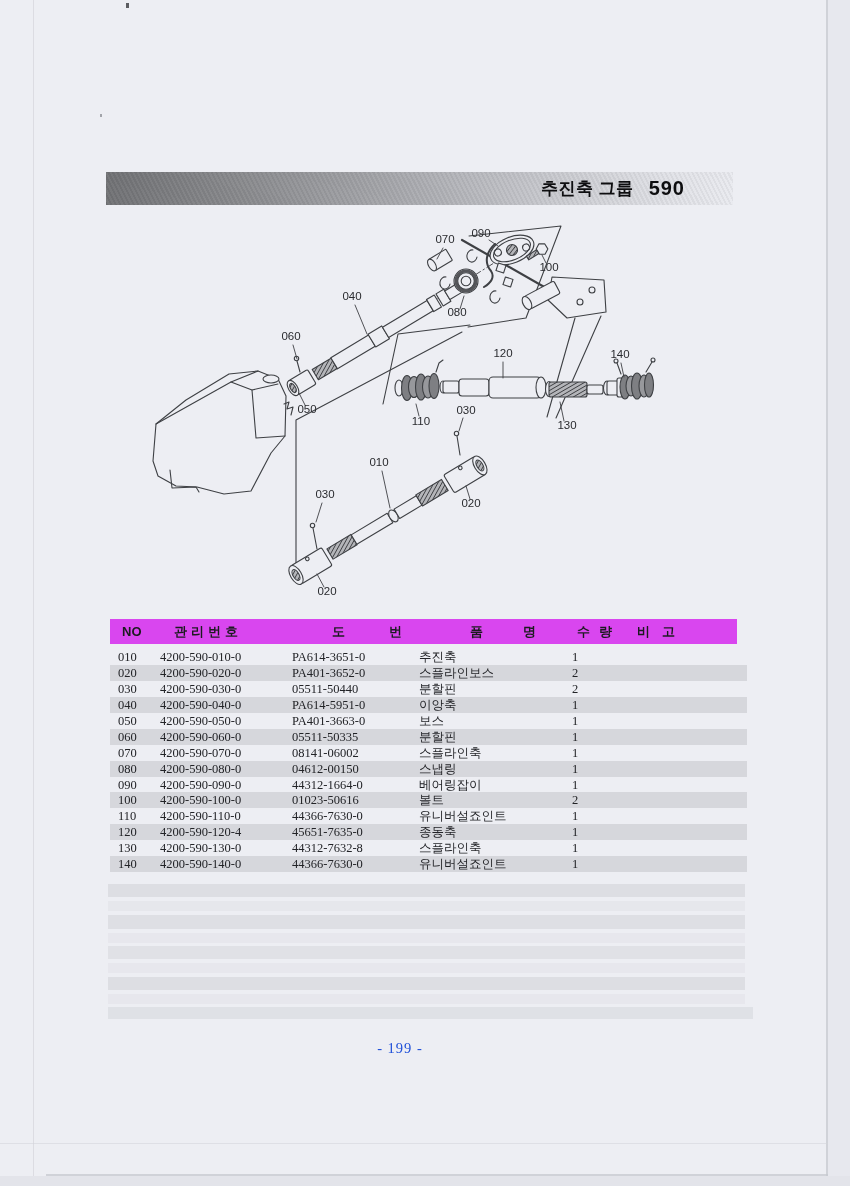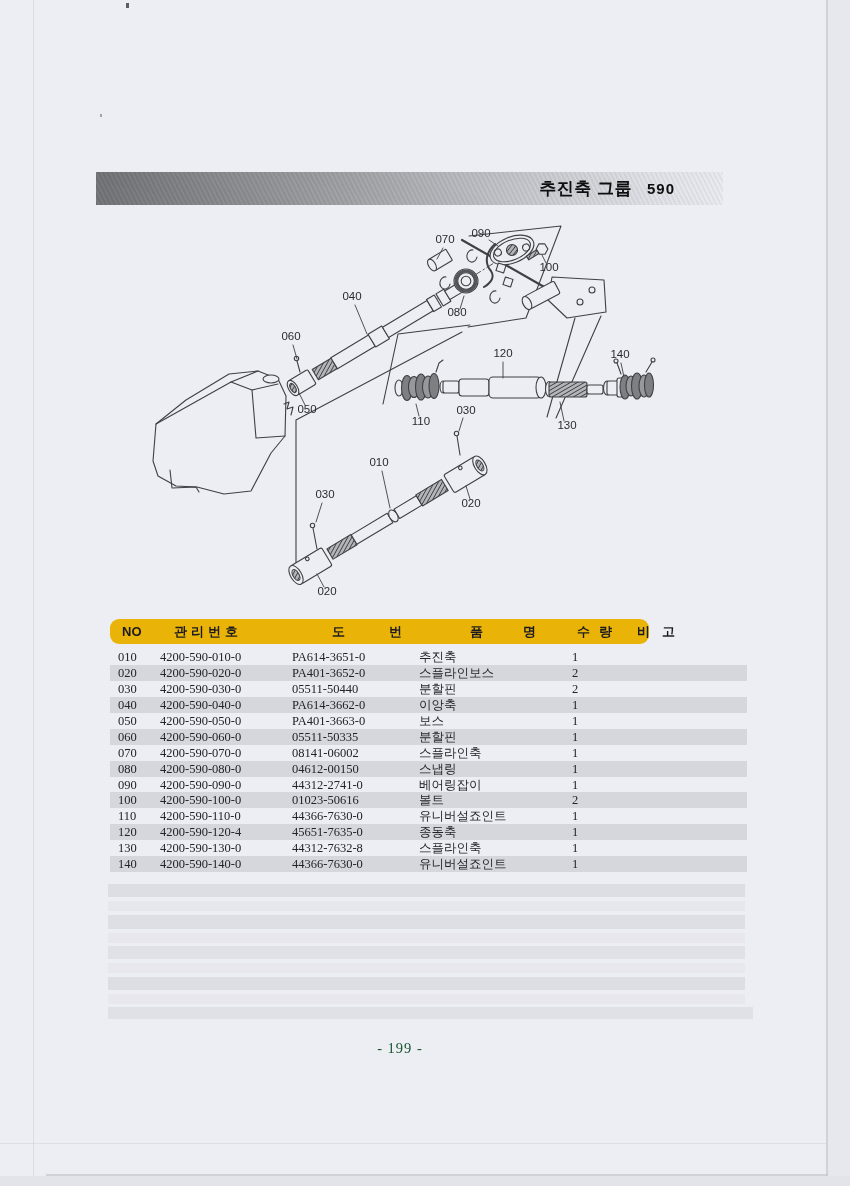--- a/index.html
+++ b/index.html
@@ -13,38 +13,37 @@
   .edge-right{position:absolute;left:826px;top:0;width:2px;height:1176px;background:#c6c8cf;opacity:.75;}
   .edge-bottom{position:absolute;left:46px;top:1174px;width:782px;height:2px;background:#c6c8cf;opacity:.75;}
   .edge-faint-h{position:absolute;left:0;top:1143px;width:828px;height:1px;background:#d2d3d9;opacity:.55;}
   .outside-right{position:absolute;left:828px;top:0;width:22px;height:1186px;background:#e7e8ee;}
   .outside-bottom{position:absolute;left:0;top:1176px;width:850px;height:10px;background:#e3e4ea;}
   .speck-top{position:absolute;left:126px;top:3px;width:3px;height:5px;background:#5c5d61;}
   .speck-small{position:absolute;left:100px;top:114px;width:2px;height:3px;background:#a2a4aa;}
 
   
   .band{
-    position:absolute;left:96px;top:172px;width:627px;height:33px;
+    position:absolute;left:106px;top:172px;width:627px;height:33px;
     background:
       repeating-linear-gradient(63deg, rgba(40,40,45,.05) 0 2px, rgba(255,255,255,.04) 2px 4px),
       linear-gradient(90deg,#707174 0%,#87888b 20%,#9fa0a4 40%,#b9babf 60%,#cfd0d5 76%,#e0e1e6 89%,#e9eaef 100%);
     display:flex;align-items:center;justify-content:flex-end;
   }
   .band-title{display:flex;align-items:center;gap:15px;padding-right:48px;color:#0e0e10;}
   .band-title .t-kr{font-size:17px;font-weight:bold;letter-spacing:0.5px;}
-  .band-title .t-num{font-size:15px;font-weight:bold;letter-spacing:1px;}
+  .band-title .t-num{font-size:20px;font-weight:bold;letter-spacing:1px;}
 
   
   svg.diagram{position:absolute;left:0;top:0;width:850px;height:1186px;}
 
   
   .thead{
-    position:absolute;left:110px;top:619px;width:539px;height:25px;
-    background:#eab308;
-    border-radius:9px;
+    position:absolute;left:110px;top:619px;width:627px;height:25px;
+    background:#d946ef;
   }
   .th{position:absolute;top:0;height:25px;line-height:25px;font-size:13px;font-weight:bold;color:#1b1b1f;white-space:nowrap;}
   .th0{left:12px;}
   .th1{left:64px;letter-spacing:4px;}
   .th2{left:222px;letter-spacing:44px;}
   .th3{left:360px;letter-spacing:40px;}
   .th4{left:467px;letter-spacing:9px;}
   .th5{left:527px;letter-spacing:12px;text-align:center;}
 
   .tbody{position:absolute;left:110px;top:649px;width:637px;}
@@ -66,21 +65,21 @@
   .s4{top:933px;height:10px;opacity:.28;}
   .s5{top:946px;height:13px;opacity:.60;}
   .s6{top:963px;height:10px;opacity:.28;}
   .s7{top:977px;height:13px;opacity:.72;}
   .s8{top:994px;height:10px;opacity:.28;}
   .s9{top:1007px;height:12px;opacity:.62;width:645px;}
 
   
   .pageno{
     position:absolute;left:350px;top:1040px;width:100px;text-align:center;
-    font-family:"Liberation Serif",serif;font-size:14.5px;color:#14532d;letter-spacing:1px;
+    font-family:"Liberation Serif",serif;font-size:14.5px;color:#1d4ed8;letter-spacing:1px;
   }
 </style>
 </head>
 <body>
 
 <div class="edge-left"></div>
 <div class="outside-right"></div>
 <div class="outside-bottom"></div>
 <div class="edge-right"></div>
 <div class="edge-bottom"></div>
@@ -321,21 +320,21 @@
       <div class="tc tc-no">030</div>
       <div class="tc tc-mgmt">4200-590-030-0</div>
       <div class="tc tc-dwg">05511-50440</div>
       <div class="tc tc-name">분할핀</div>
       <div class="tc tc-qty">2</div>
       <div class="tc tc-note"></div>
     </div>
     <div class="trow shaded">
       <div class="tc tc-no">040</div>
       <div class="tc tc-mgmt">4200-590-040-0</div>
-      <div class="tc tc-dwg">PA614-3662-0</div>
+      <div class="tc tc-dwg">PA614-5951-0</div>
       <div class="tc tc-name">이앙축</div>
       <div class="tc tc-qty">1</div>
       <div class="tc tc-note"></div>
     </div>
     <div class="trow">
       <div class="tc tc-no">050</div>
       <div class="tc tc-mgmt">4200-590-050-0</div>
       <div class="tc tc-dwg">PA401-3663-0</div>
       <div class="tc tc-name">보스</div>
       <div class="tc tc-qty">1</div>
@@ -361,21 +360,21 @@
       <div class="tc tc-no">080</div>
       <div class="tc tc-mgmt">4200-590-080-0</div>
       <div class="tc tc-dwg">04612-00150</div>
       <div class="tc tc-name">스냅링</div>
       <div class="tc tc-qty">1</div>
       <div class="tc tc-note"></div>
     </div>
     <div class="trow">
       <div class="tc tc-no">090</div>
       <div class="tc tc-mgmt">4200-590-090-0</div>
-      <div class="tc tc-dwg">44312-2741-0</div>
+      <div class="tc tc-dwg">44312-1664-0</div>
       <div class="tc tc-name">베어링잡이</div>
       <div class="tc tc-qty">1</div>
       <div class="tc tc-note"></div>
     </div>
     <div class="trow shaded">
       <div class="tc tc-no">100</div>
       <div class="tc tc-mgmt">4200-590-100-0</div>
       <div class="tc tc-dwg">01023-50616</div>
       <div class="tc tc-name">볼트</div>
       <div class="tc tc-qty">2</div>

